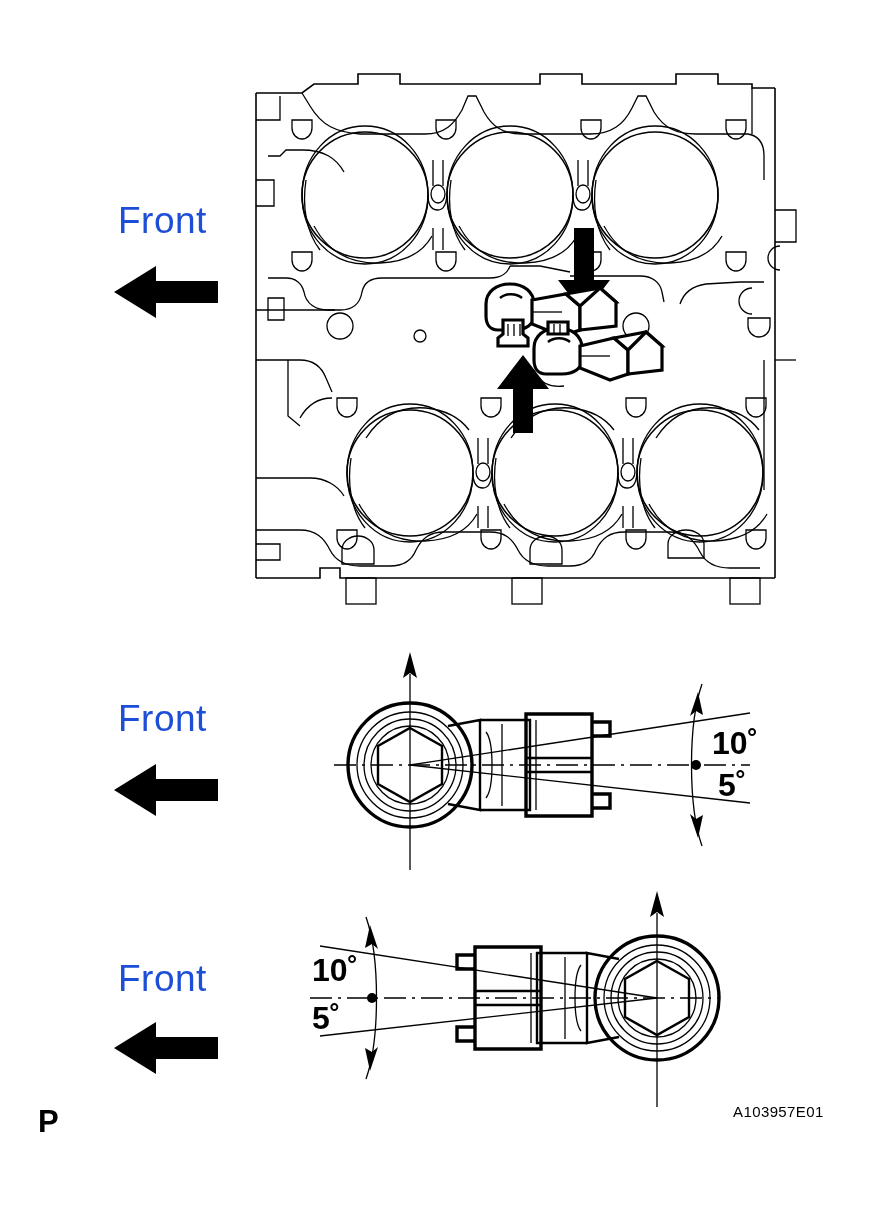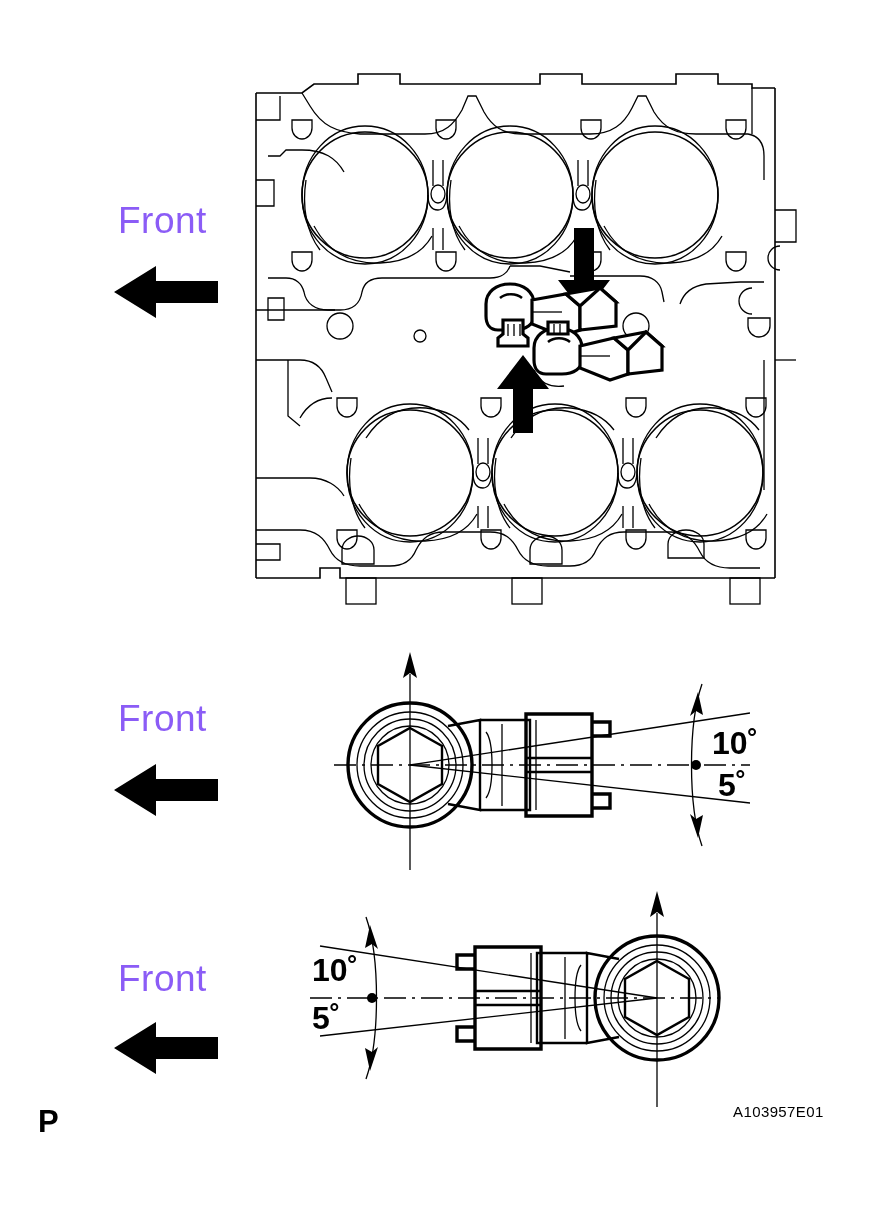--- a/index.html
+++ b/index.html
@@ -18,21 +18,21 @@
     background: #ffffff;
     overflow: hidden;
   }
   .abs { position: absolute; }
 
   .front-label {
     font-family: "Liberation Sans", sans-serif;
     font-size: 37px;
     font-weight: 400;
     letter-spacing: 0.5px;
-    color: #8b5cf6;
+    color: #1d4ed8;
     white-space: nowrap;
   }
   .fig-code {
     font-family: "Liberation Sans", sans-serif;
     font-size: 15px;
     letter-spacing: 0.4px;
     color: #000;
     white-space: nowrap;
   }
   .corner-mark {

